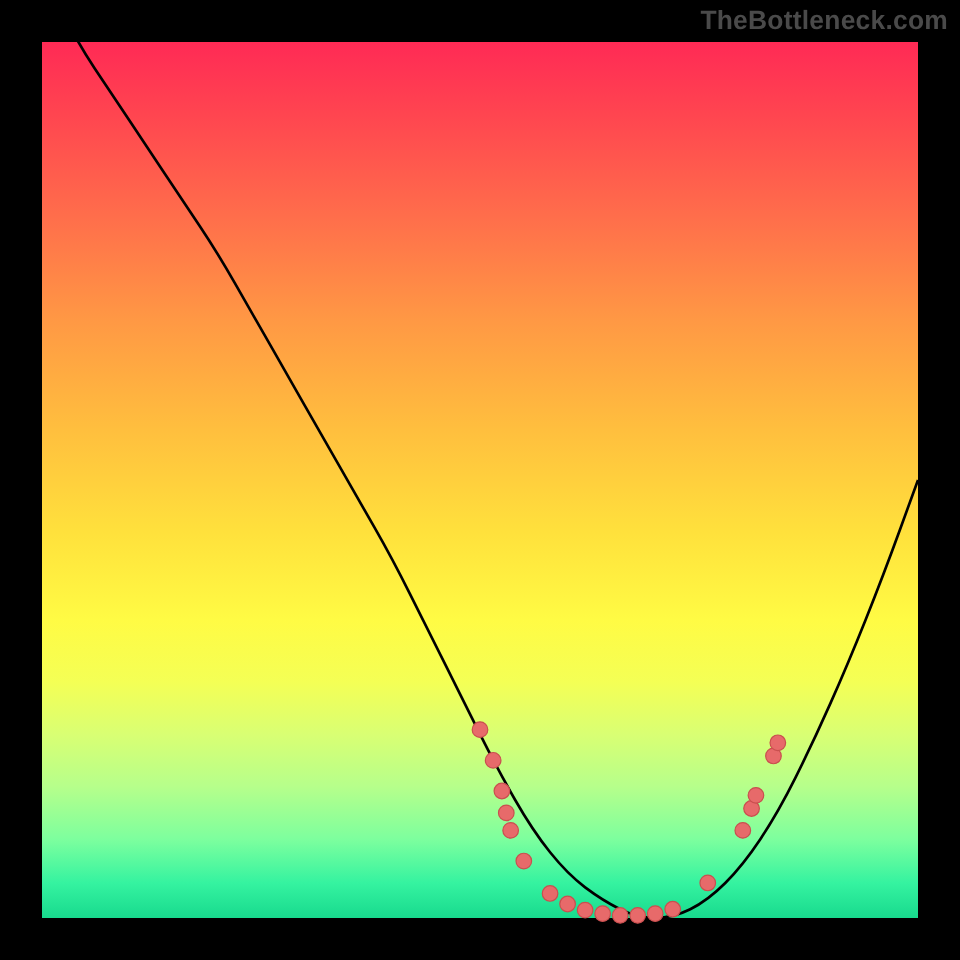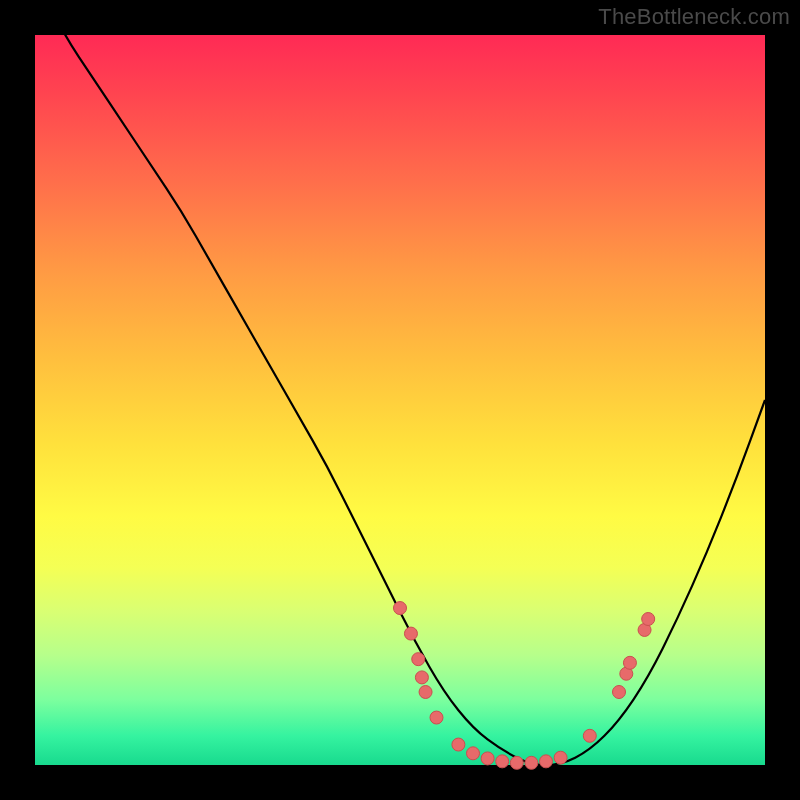--- a/index.html
+++ b/index.html
@@ -16,21 +16,21 @@
     width: 800px;
     height: 800px;
     background: #000;
   }
   .attribution {
     position: absolute;
     top: 4px;
     right: 10px;
     color: #4a4a4a;
     font-size: 22px;
-    font-weight: 400;
+    font-weight: 700;
     letter-spacing: 0.2px;
   }
   .plot-area {
     position: absolute;
     left: 35px;
     top: 35px;
     width: 730px;
     height: 730px;
     
     background: linear-gradient(

